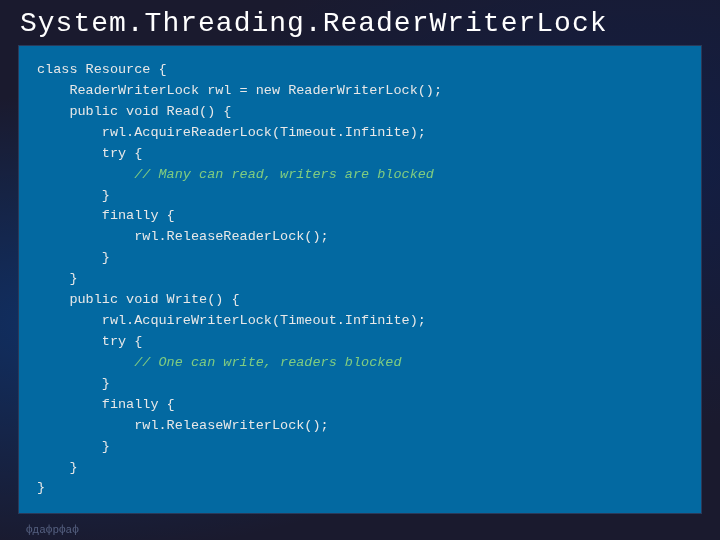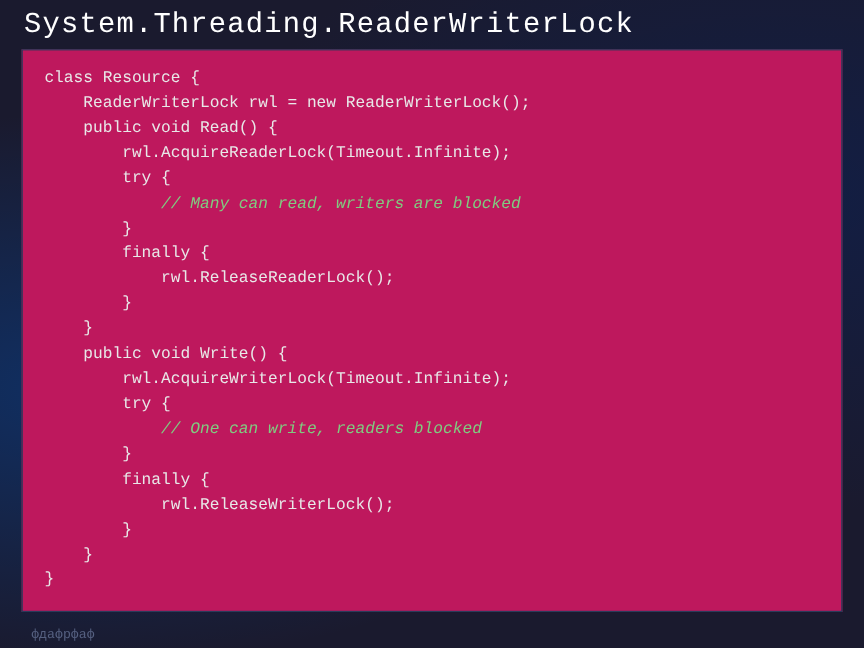--- a/index.html
+++ b/index.html
@@ -25,32 +25,32 @@
       width: 100%;
       height: 100%;
       background: radial-gradient(ellipse at 10% 60%, rgba(0,80,180,0.4) 0%, transparent 50%),
                   radial-gradient(ellipse at 90% 30%, rgba(0,40,120,0.3) 0%, transparent 50%);
       z-index: 0;
     }
 
     .page-title {
       position: relative;
       z-index: 2;
-      font-size: 24px;
+      font-size: 28px;
       color: #ffffff;
       font-family: 'Courier New', Courier, monospace;
       font-weight: normal;
       padding: 8px 20px 6px 20px;
       letter-spacing: 1px;
     }
 
     .code-container {
       position: relative;
       z-index: 2;
-      background: #be185d;
+      background: #0369a1;
       margin: 0 18px 0 18px;
       padding: 14px 18px 14px 18px;
       border: 1px solid #2a3a5a;
       min-height: 460px;
     }
 
     .code-block {
       font-size: 13.5px;
       line-height: 1.55;
       color: #e8e8e8;

